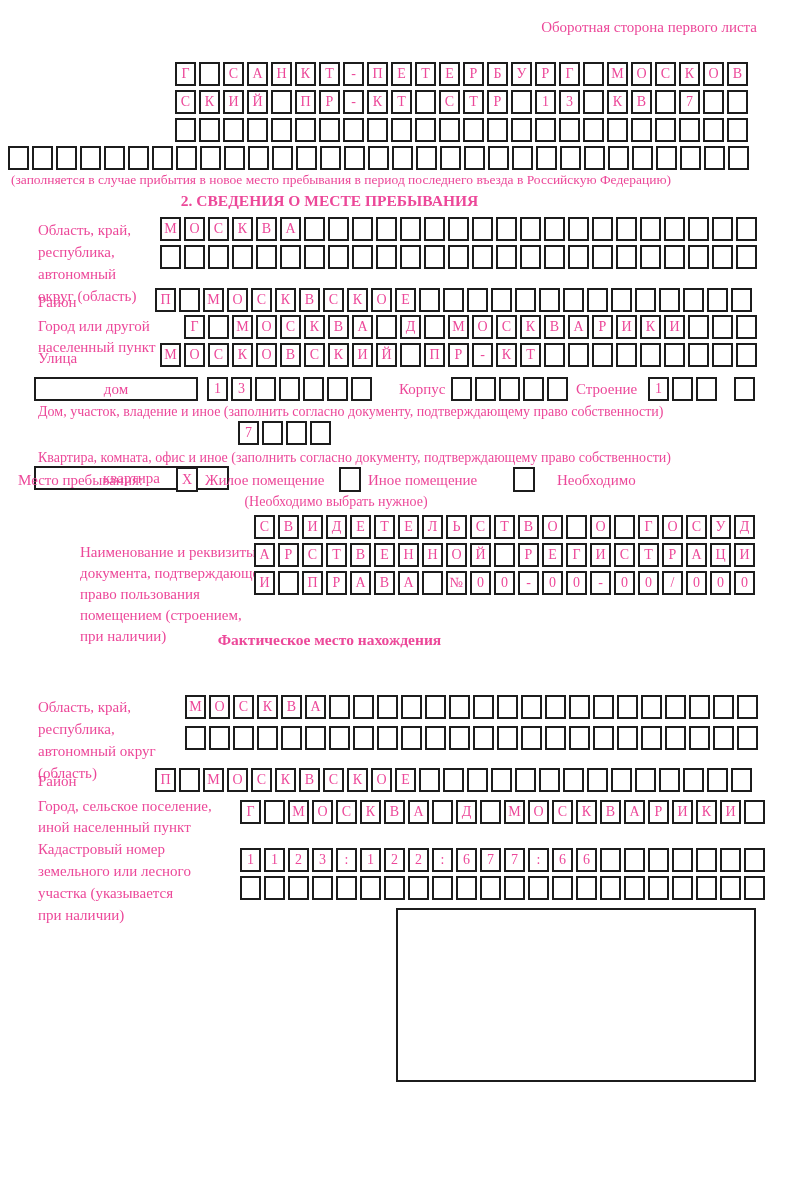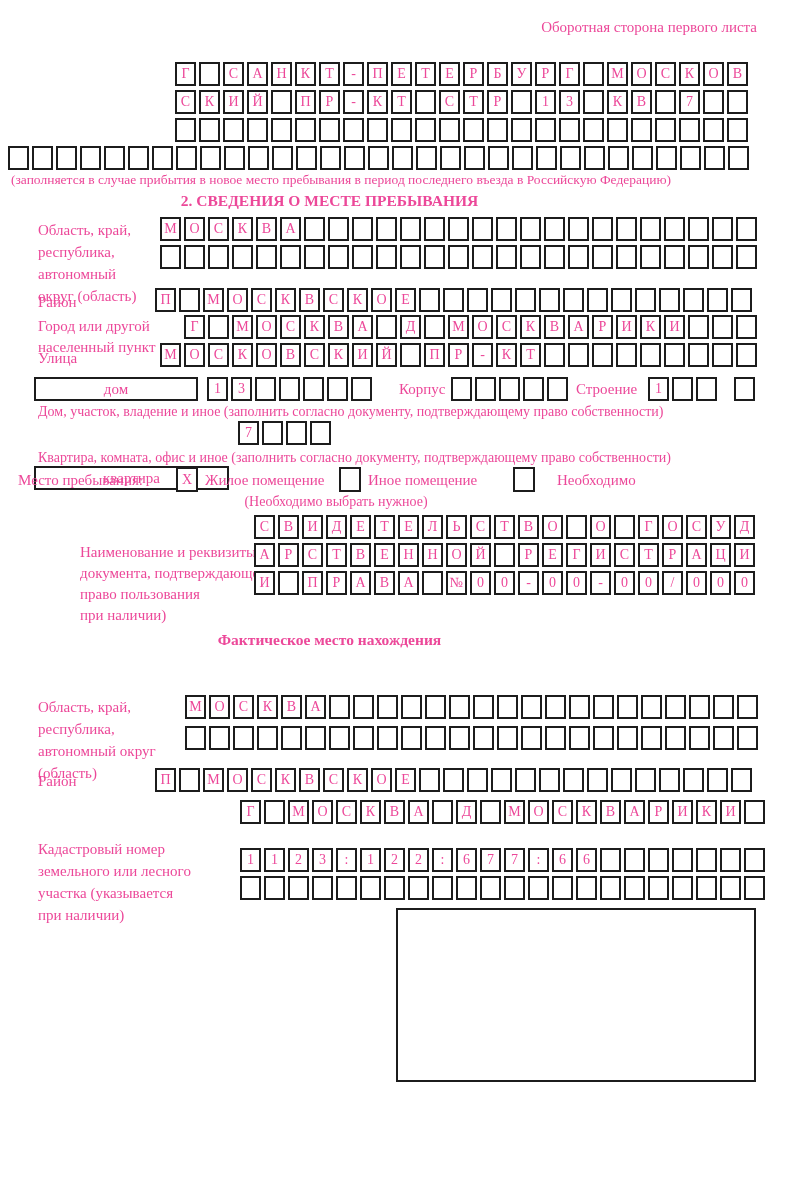--- a/index.html
+++ b/index.html
@@ -349,20 +349,21 @@
   <div class="checkbox" style="left:339px;top:467px;"></div>
   <div class="lbl" style="left:368px;top:470px;">Иное помещение</div>
   <div class="checkbox" style="left:513px;top:467px;"></div>
   <div class="lbl" style="left:557px;top:470px;">Необходимо</div>
   <div class="note" style="left:150px;top:493px;width:372px;text-align:center;font-size:14px;">(Необходимо выбрать нужное)</div>
 
   <div class="lbl" style="left:38px;top:542px;line-height:21px;margin-left:42px;">
       <div>Наименование и реквизиты</div>
       <div>документа, подтверждающего</div>
       <div>право пользования</div>
+      <div>помещением (строением,</div>
       <div>при наличии)</div>
     </div>
   <div class="cells r-doc1">
       <span class="cell">С</span>
       <span class="cell">В</span>
       <span class="cell">И</span>
       <span class="cell">Д</span>
       <span class="cell">Е</span>
       <span class="cell">Т</span>
       <span class="cell">Е</span>
@@ -511,20 +512,24 @@
       <span class="cell"></span>
       <span class="cell"></span>
       <span class="cell"></span>
       <span class="cell"></span>
       <span class="cell"></span>
       <span class="cell"></span>
       <span class="cell"></span>
       <span class="cell"></span>
     </div>
 
+  <div class="lbl" style="left:38px;top:796px;">
+      <div>Город, сельское поселение,</div>
+      <div>иной населенный пункт</div>
+    </div>
   <div class="cells r-city2">
       <span class="cell">Г</span>
       <span class="cell"></span>
       <span class="cell">М</span>
       <span class="cell">О</span>
       <span class="cell">С</span>
       <span class="cell">К</span>
       <span class="cell">В</span>
       <span class="cell">А</span>
       <span class="cell"></span>

